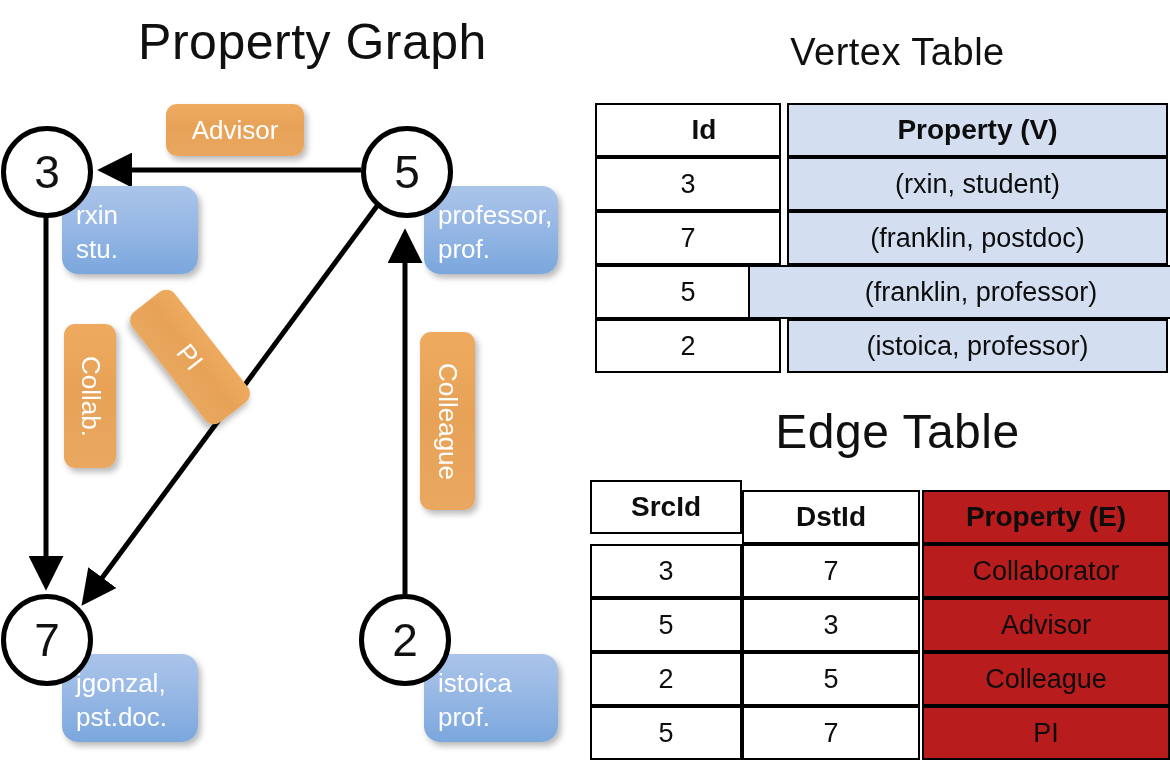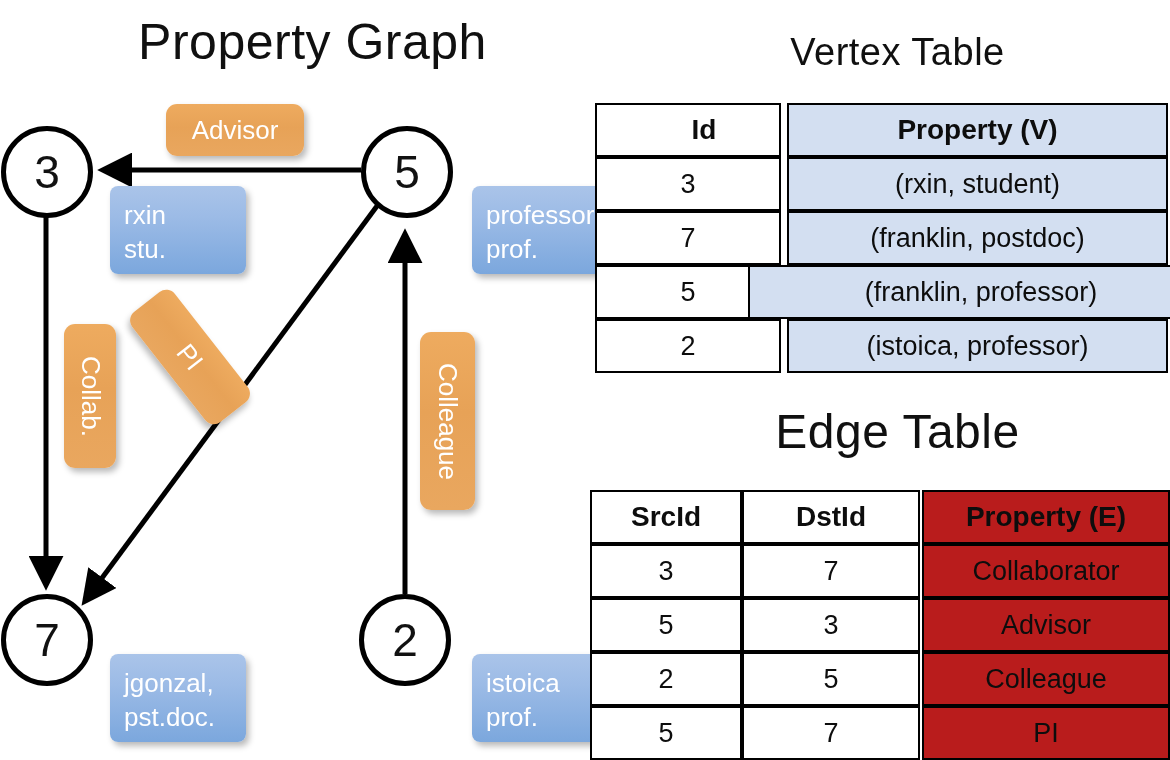--- a/index.html
+++ b/index.html
@@ -73,31 +73,30 @@
     font-size: 46px;
     font-weight: 300;
     color: #111;
     line-height: 1;
     font-family: "Liberation Sans", sans-serif;
   }
 
   
   .vbox {
     position: absolute;
-    border-radius: 8px;
+    border-radius: 16px;
     background: linear-gradient(to bottom, #aac4e9 0%, #9cbbe6 35%, #7ba7dd 100%);
     box-shadow: 3px 4px 6px rgba(0,0,0,0.28);
     color: #ffffff;
     font-size: 26px;
     line-height: 34px;
     font-family: "Liberation Sans", sans-serif;
     font-weight: 300;
     padding: 12px 0 4px 14px;
     box-sizing: border-box;
-    margin-left: 48px;
   }
 
   
   .ebox {
     position: absolute;
     border-radius: 11px;
     background: linear-gradient(to bottom, #eeab5f 0%, #e7a257 45%, #e9a75f 100%);
     box-shadow: 3px 4px 6px rgba(0,0,0,0.28);
     color: #ffffff;
     font-family: "Liberation Sans", sans-serif;
@@ -230,21 +229,21 @@
 
     <div class="cellbox" style="left:595px; top:265px; width:186px; height:54px;">5</div>
     <div class="cellbox blue" style="left:748px; top:265px; width:442px; height:54px;padding-left:24px;">(franklin, professor)</div>
 
     <div class="cellbox" style="left:595px; top:319px; width:186px; height:54px;">2</div>
     <div class="cellbox blue" style="left:787px; top:319px; width:381px; height:54px;">(istoica, professor)</div>
   </div>
 
   <div class="tbl" id="edge-table" style="left:0; top:0; width:1170px; height:760px;">
 
-    <div class="cellbox hdr" style="left:590px; top:490px; width:152px; height:54px;">SrcId</div>
+    <div class="cellbox hdr" style="left:590px; top:480px; width:152px; height:54px;">SrcId</div>
     <div class="cellbox hdr" style="left:742px; top:490px; width:178px; height:54px;">DstId</div>
     <div class="cellbox hdr orange" style="left:922px; top:490px; width:248px; height:54px;">Property (E)</div>
 
     <div class="cellbox" style="left:590px; top:544px; width:152px; height:54px;">3</div>
     <div class="cellbox" style="left:742px; top:544px; width:178px; height:54px;">7</div>
     <div class="cellbox orange" style="left:922px; top:544px; width:248px; height:54px;">Collaborator</div>
 
     <div class="cellbox" style="left:590px; top:598px; width:152px; height:54px;">5</div>
     <div class="cellbox" style="left:742px; top:598px; width:178px; height:54px;">3</div>
     <div class="cellbox orange" style="left:922px; top:598px; width:248px; height:54px;">Advisor</div>

